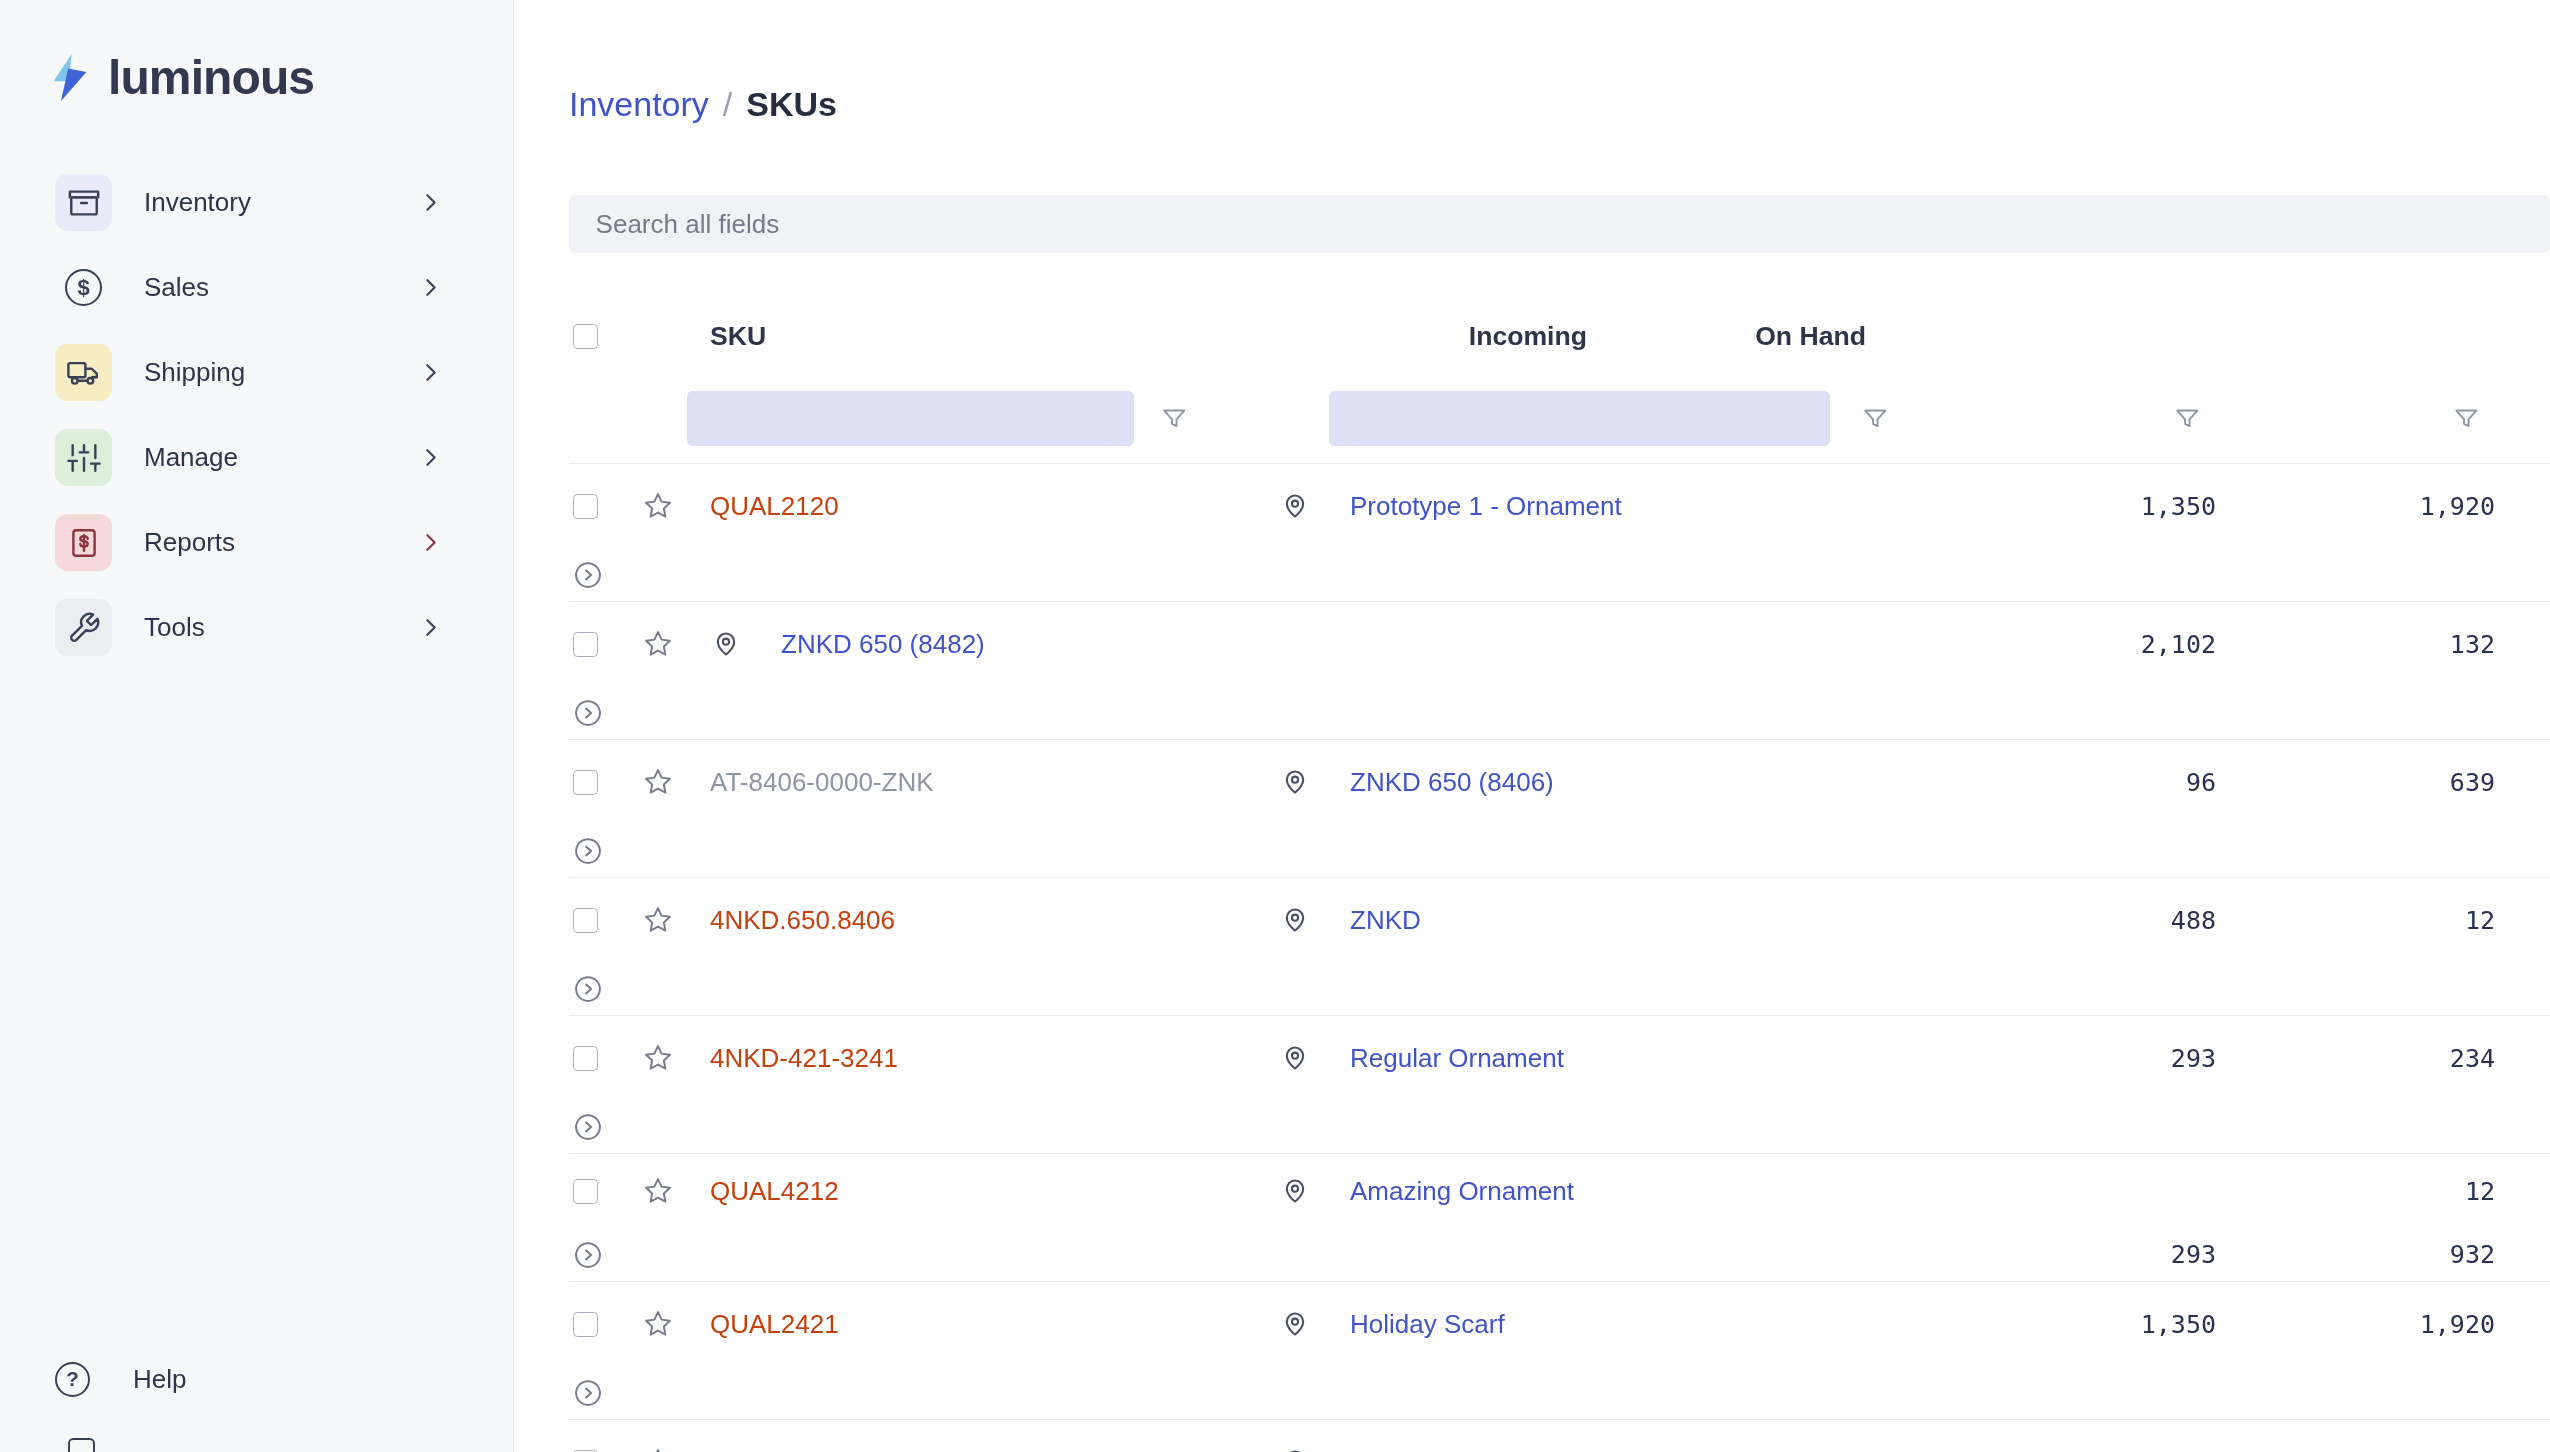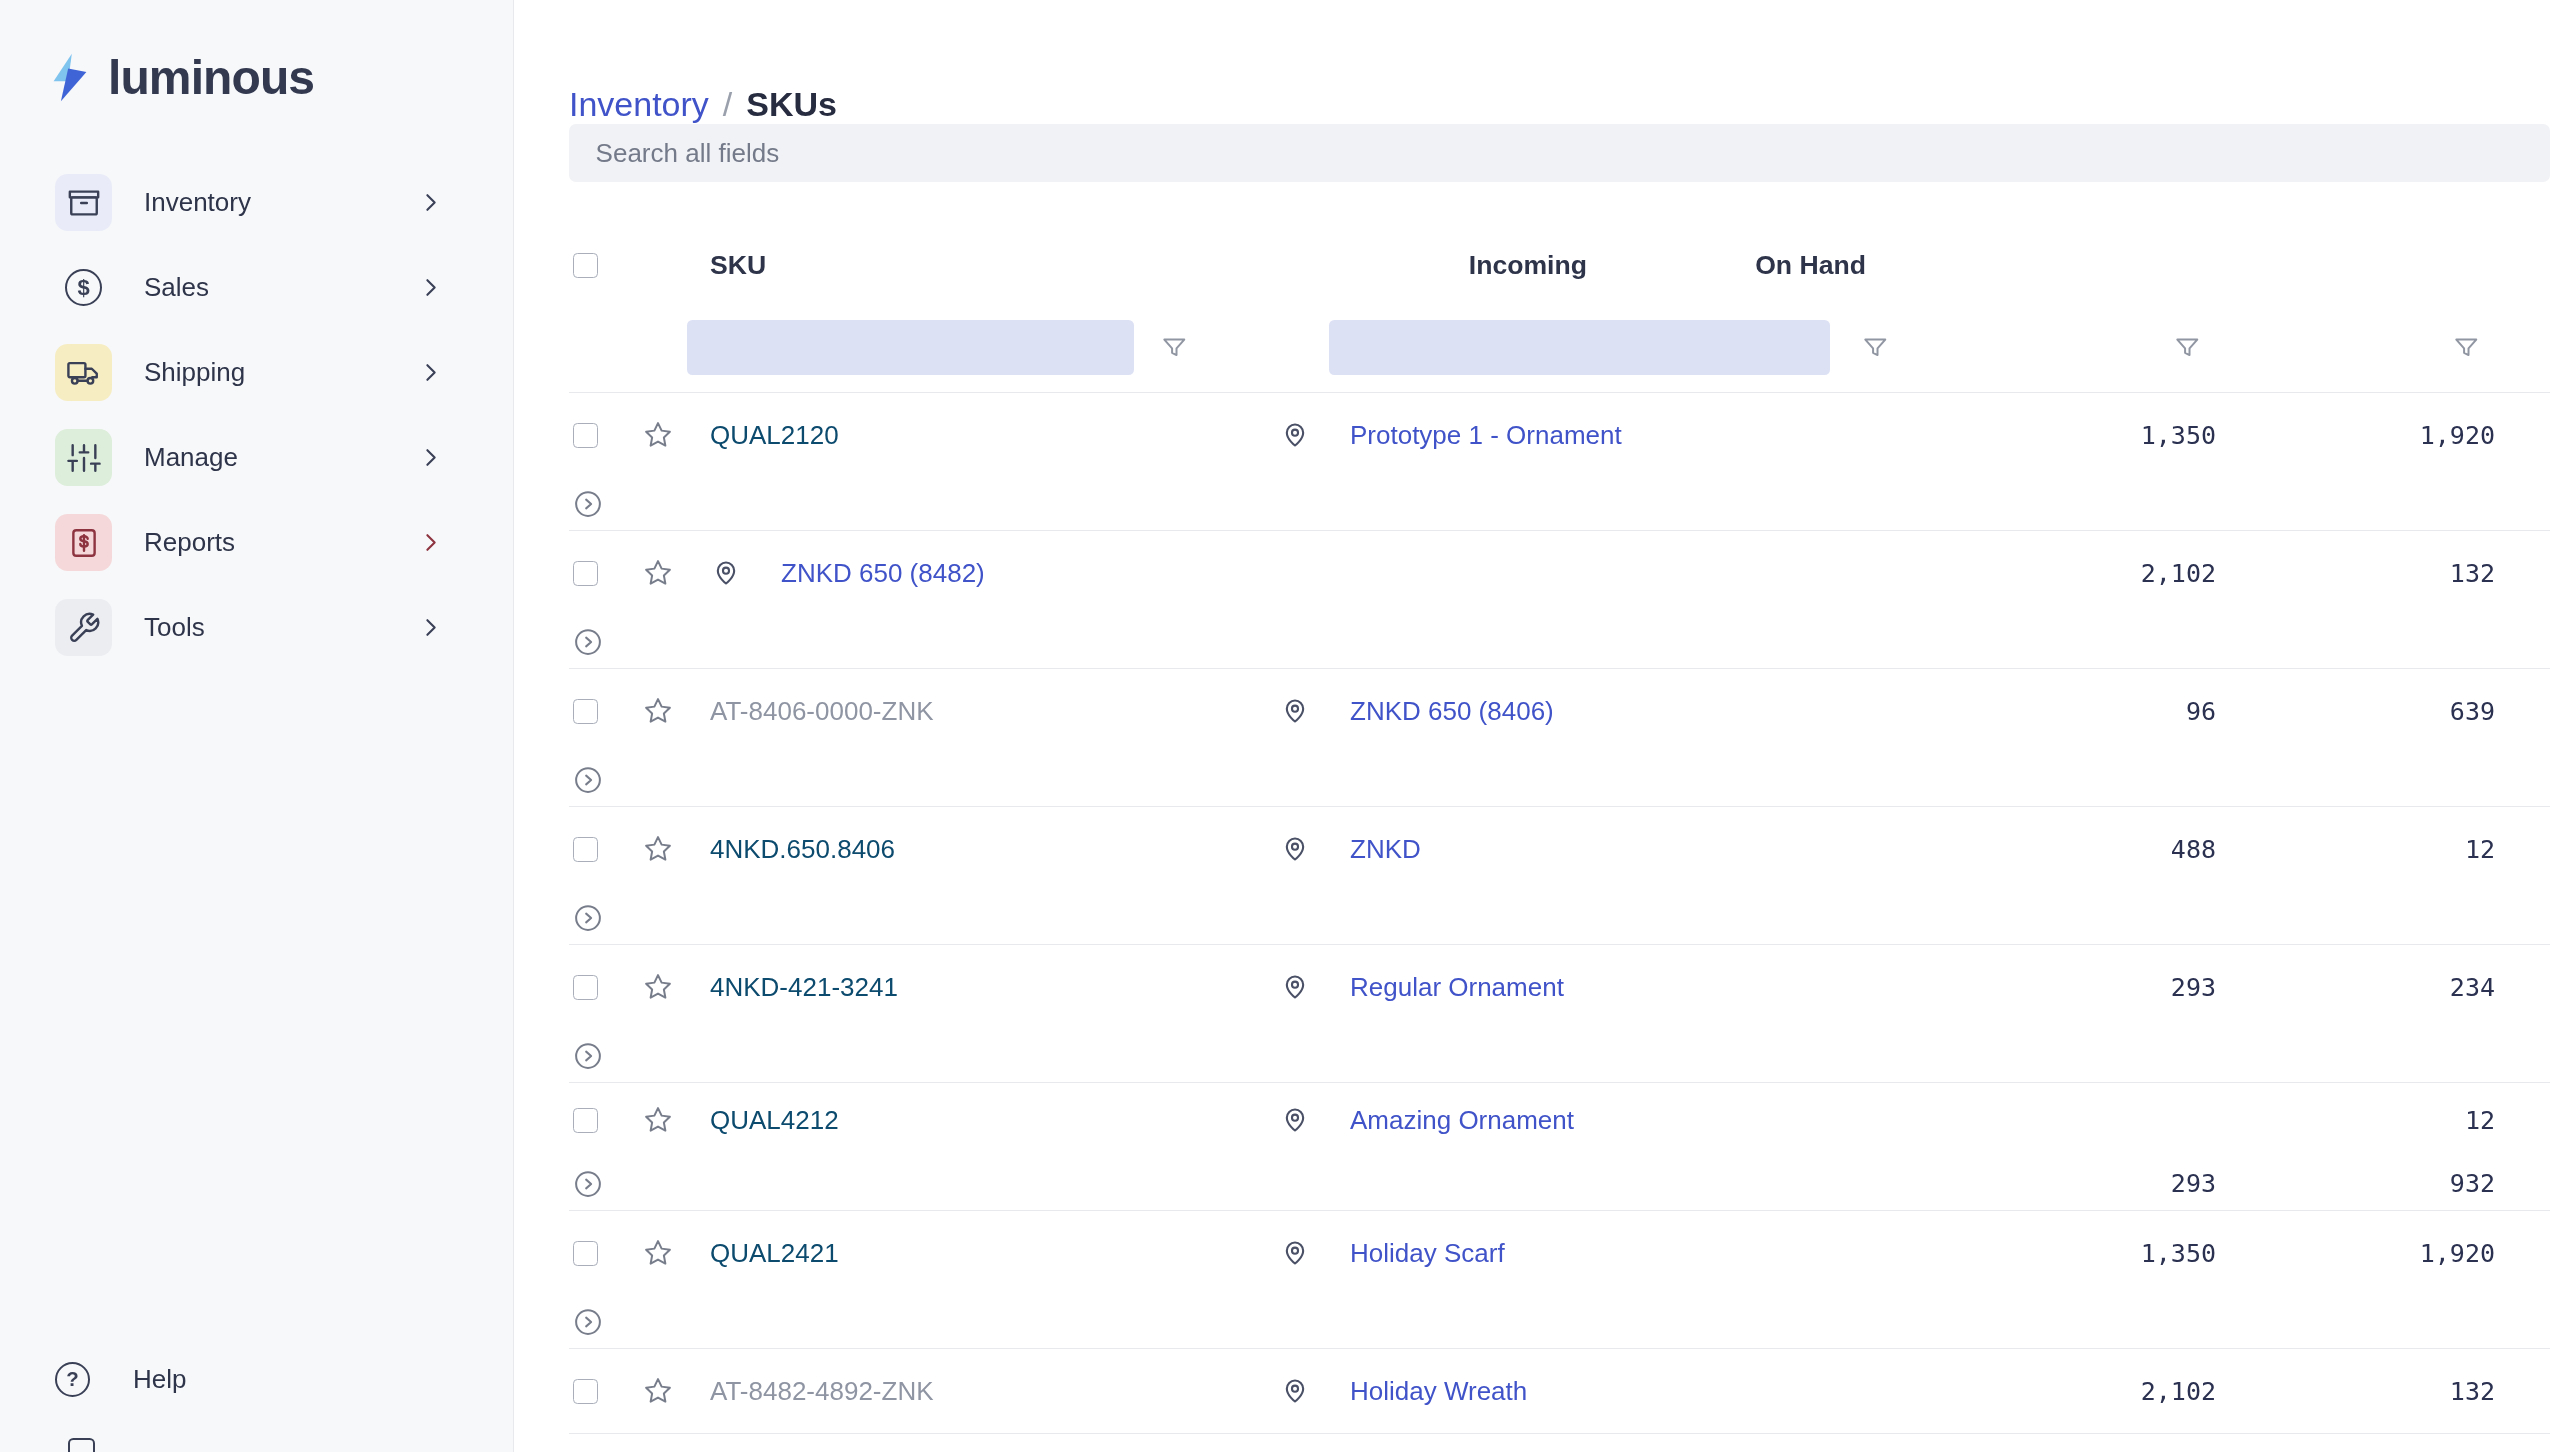--- a/index.html
+++ b/index.html
@@ -36,21 +36,21 @@
   .help-label{font-size:26px;font-weight:500}
   .partial-sq{position:absolute;left:68px;top:1438px;width:26.6px;height:26.6px;
     border:2.7px solid var(--icon);border-radius:5.3px}
 
   
   main{flex:1;padding-left:55px;position:relative;overflow:hidden}
   .breadcrumb{margin-top:85px;display:flex;align-items:center;gap:14px;font-size:34px}
   .bc-link{color:var(--link);text-decoration:none;cursor:pointer}
   .bc-sep{color:#9aa0ac}
   .bc-cur{color:#272c40;font-weight:700}
-  .searchbar{}
+  .searchbar{margin-top:71px}
   .search-input{width:100%;height:58px;background:var(--search-bg);border:none;border-radius:7px;
     font-size:26px;padding:0 26.6px;color:var(--text-dark);outline:none;
     font-family:"Liberation Sans",sans-serif}
   .search-input::placeholder{color:#747a89}
 
   
   .thead{display:flex;align-items:center;height:74px;margin-top:46px;
     font-size:26.6px;font-weight:700;color:var(--text-dark)}
   .c-cb{width:74px;padding-left:4.4px;display:flex;align-items:center;flex:none}
   .cb{width:25px;height:25px;border:1.8px solid #a9aeba;border-radius:4.4px;background:#fff;
@@ -80,21 +80,21 @@
   .line1{height:84px}
   .trow.expanded .line1{height:74px}
   .line2{height:53px}
   .icon{display:inline-flex;align-items:center;justify-content:center}
   .star{color:#787d8b;cursor:pointer}
   .star svg{width:30px;height:30px}
   .pin{color:#4a5066;margin-left:1.8px}
   .pin svg{width:28px;height:28px}
   .expand{color:#787d8b;cursor:pointer}
   .expand svg{width:30px;height:30px}
-  .sku-text{font-size:26px;color:#0c4a6e}
+  .sku-text{font-size:26px;color:#c2410c}
   .trow.muted .sku-text{color:var(--text-muted)}
   .prod{color:var(--link);text-decoration:none;cursor:pointer;font-size:26px}
 </style>
 </head>
 <body>
 
 <div class="app">
 
   <aside class="sidebar">
     <div class="logo">

